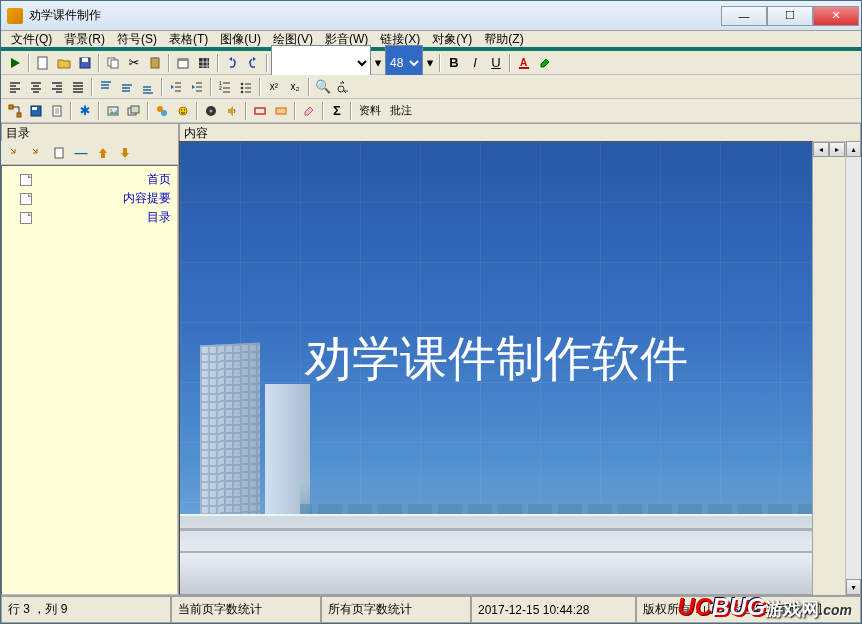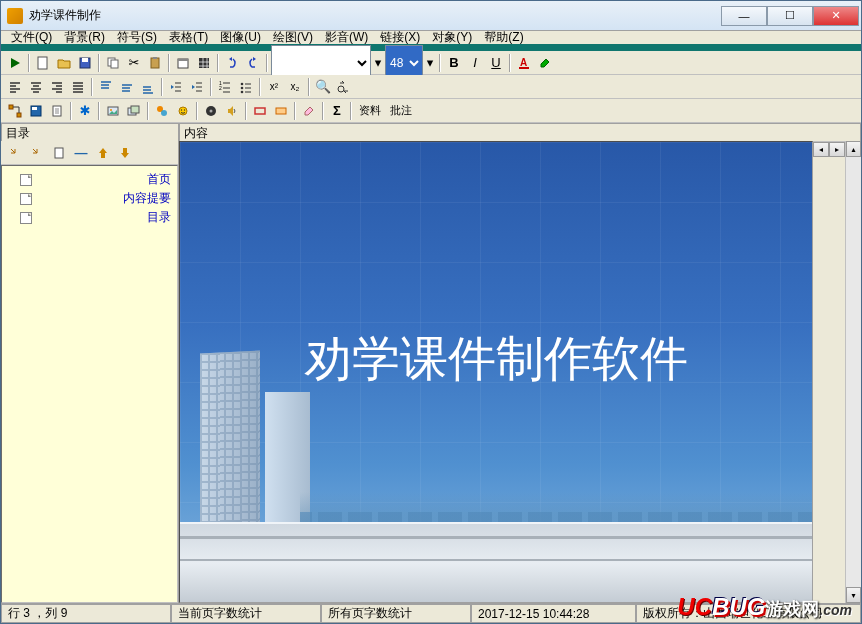--- a/index.html
+++ b/index.html
@@ -4,21 +4,21 @@
   <style>
     * { margin: 0; padding: 0; box-sizing: border-box; }
     body { font-family: "Microsoft YaHei", SimSun, sans-serif; font-size: 12px; background: #ece9d8; overflow: hidden; }
     .window { width: 862px; height: 624px; border: 1px solid #4a6a8a; background: #ece9d8; display: flex; flex-direction: column; }
     .titlebar { height: 30px; background: linear-gradient(#e8f0f8, #d4e4f4); display: flex; align-items: center; padding: 0 2px; border-bottom: 1px solid #a0a0a0; }
     .titlebar-icon { width: 16px; height: 16px; margin: 0 4px; background: linear-gradient(135deg,#f0a000,#d08000); border-radius: 2px; }
     .titlebar-title { flex: 1; font-size: 12px; color: #000; padding-left: 2px; }
     .titlebar-controls { display: flex; gap: 0; }
     .tbc { width: 46px; height: 20px; border: 1px solid #8a9aaa; background: linear-gradient(#f4f8fc,#d8e4f0); display: flex; align-items: center; justify-content: center; font-size: 11px; cursor: pointer; }
     .tbc.close { background: linear-gradient(#e88,#d33); color: #fff; width: 46px; }
-    .menubar { height: 20px; background: #ece9d8; display: flex; align-items: center; padding: 0 4px; border-bottom: 7px solid #0f766e; }
+    .menubar { height: 20px; background: #ece9d8; display: flex; align-items: center; padding: 0 4px; border-bottom: 4px solid #0f766e; }
     .menu-item { padding: 2px 6px; font-size: 12px; cursor: pointer; }
     .toolbar { height: 24px; background: #ece9d8; display: flex; align-items: center; padding: 0 4px; border-bottom: 1px solid #c0c0c0; gap: 1px; }
     .tb-btn { width: 20px; height: 20px; display: flex; align-items: center; justify-content: center; cursor: pointer; border: 1px solid transparent; font-size: 13px; }
     .tb-sep { width: 2px; height: 18px; border-left: 1px solid #a0a0a0; border-right: 1px solid #fff; margin: 0 2px; }
     .tb-combo { height: 36px; font-size: 12px; border: 1px solid #7a8a9a; background: #fff; }
     .tb-combo.font { width: 100px; }
     .tb-combo.size { width: 38px; background: #316ac5; color: #fff; }
     .tb-text { padding: 0 4px; font-size: 11px; cursor: pointer; }
     .workspace { flex: 1; display: flex; flex-direction: column; min-height: 0; }
     .panel-headers { height: 18px; display: flex; }
@@ -43,21 +43,21 @@
     .skyline { position:absolute; bottom:50px; left:120px; right:0; height:60px; background: linear-gradient(to top, rgba(90,140,180,0.9), transparent); }
     .skyline::before { content:''; position:absolute; bottom:0; left:0; right:0; height:40px; background: repeating-linear-gradient(90deg, #5088b8 0 12px, #6098c8 12px 18px, #5088b8 18px 30px); opacity:0.6; }
     .highway { position: absolute; bottom: 0; left: 0; right: 0; height: 80px; background: linear-gradient(to bottom, #d0d8e0, #e8edf2 50%, #c4ccd4); border-top: 2px solid #f0f4f8; }
     .highway::before { content:''; position:absolute; top:12px; left:0; right:0; height:3px; background:#a8b0b8; }
     .highway::after { content:''; position:absolute; top:35px; left:0; right:0; height:2px; background:#a8b0b8; }
     .scrollbar-v { width: 16px; background: #e8e8e8; border-left: 1px solid #c0c0c0; display: flex; flex-direction: column; }
     .sb-btn { height: 16px; background: linear-gradient(#f4f4f4,#d8d8d8); border: 1px solid #999; display:flex; align-items:center; justify-content:center; font-size:8px; cursor:pointer; }
     .sb-track { flex: 1; background: #e8e8e8; }
     .scrollbar-h { height: 16px; background: #e8e8e8; border-top: 1px solid #c0c0c0; display:flex; }
     .sb-btn-h { width: 16px; background: linear-gradient(#f4f4f4,#d8d8d8); border: 1px solid #999; display:flex; align-items:center; justify-content:center; font-size:8px; cursor:pointer; }
-    .statusbar { height: 20px; background: #ece9d8; border-top: 1px solid #a0a0a0; display: flex; align-items: stretch; }
+    .statusbar { height: 28px; background: #ece9d8; border-top: 1px solid #a0a0a0; display: flex; align-items: stretch; }
     .status-cell { border: 1px solid #a0a0a0; padding: 1px 6px; font-size: 12px; display:flex; align-items:center; }
     .watermark { position: absolute; bottom: 3px; right: 10px; font-size: 24px; font-weight: bold; font-style: italic; color: #fff; text-shadow: 2px 2px 0 #c00, -1px -1px 0 #004; pointer-events: none; }
     .watermark .red { color: #e00; text-shadow: 1px 1px 0 #600; }
     .watermark .cn { font-size: 18px; color: #fff; text-shadow: 1px 1px 2px #000; font-style: normal; }
     .watermark .com { font-size: 14px; color: #333; text-shadow: 1px 1px 0 #fff; }
     svg { width: 14px; height: 14px; }
   </style>
 </head>
 <body>
 

